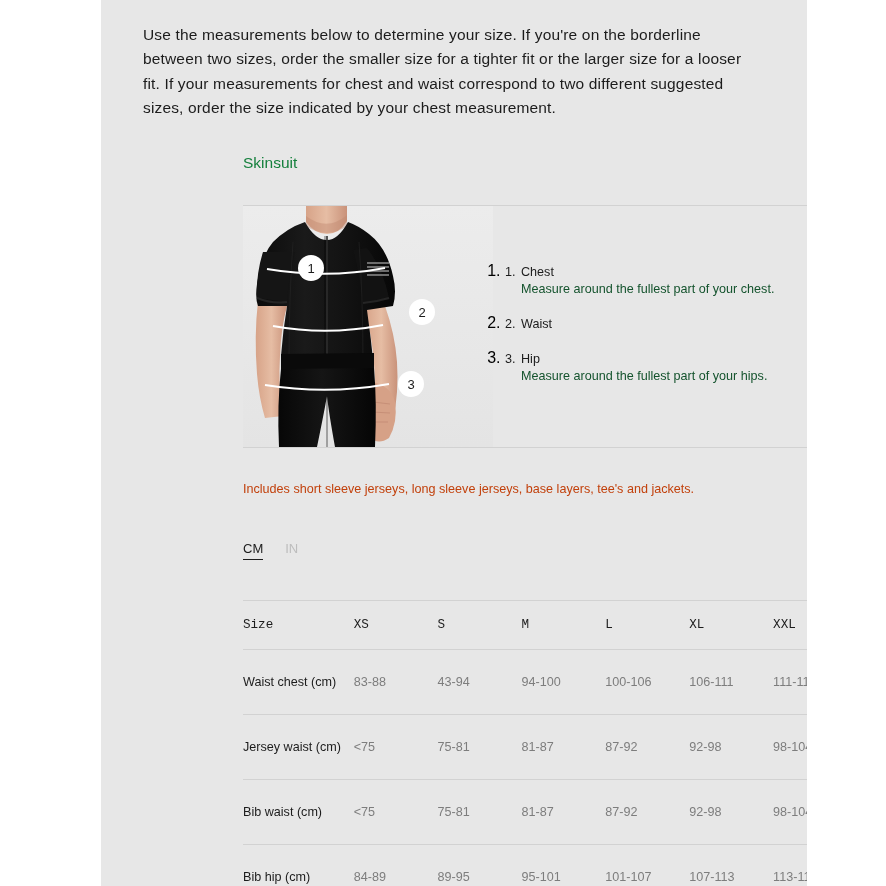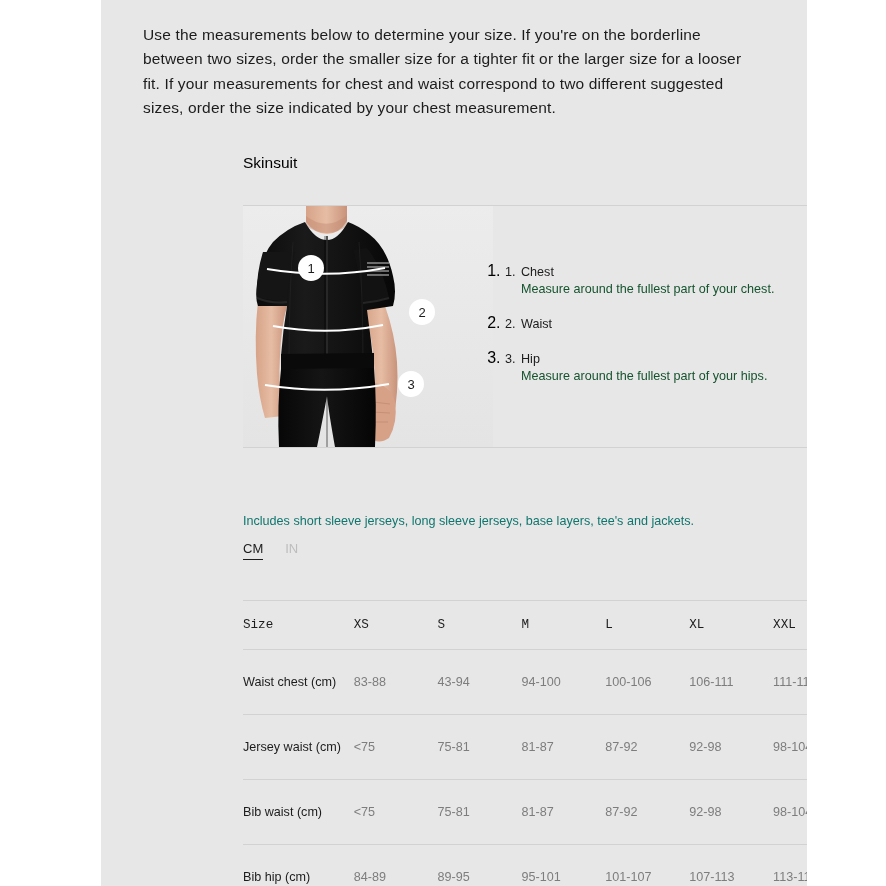--- a/index.html
+++ b/index.html
@@ -42,21 +42,21 @@
     letter-spacing: 0.01em;
   }
 
   
   #section-title {
     position: absolute;
     left: 142px;
     top: 153px;
     font-size: 15.5px;
     line-height: 20px;
-    color: #000000;
+    color: #15803d;
     font-weight: 400;
   }
 
   
   .divider {
     position: absolute;
     left: 142px;
     width: 614px;
     height: 1px;
     background: #d2d2d2;
@@ -100,22 +100,21 @@
     margin-top: 1px;
   }
 
   
   #includes {
     position: absolute;
     left: 142px;
     top: 481px;
     font-size: 12.6px;
     line-height: 16px;
-    color: #0f766e;
-    margin-top: 32px;
+    color: #c2410c;
   }
 
   
   #units {
     position: absolute;
     left: 142px;
     top: 540px;
     display: flex;
     align-items: flex-end;
     gap: 22px;

